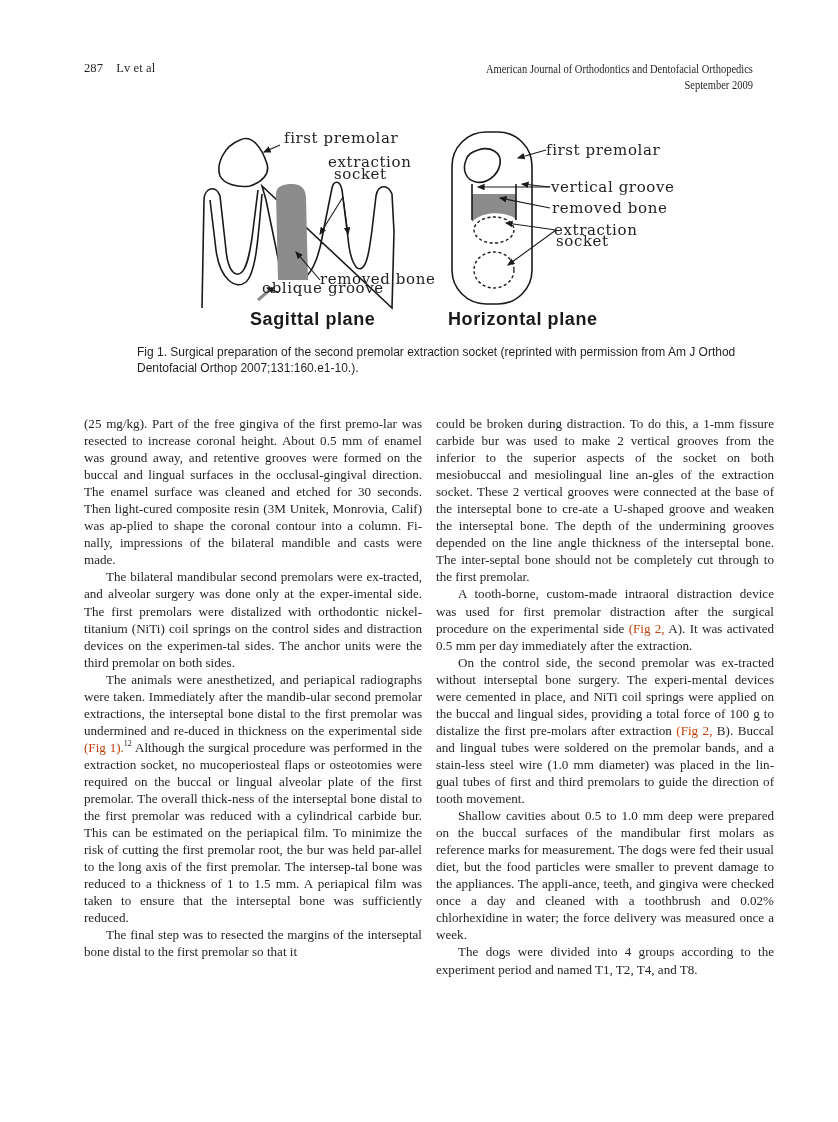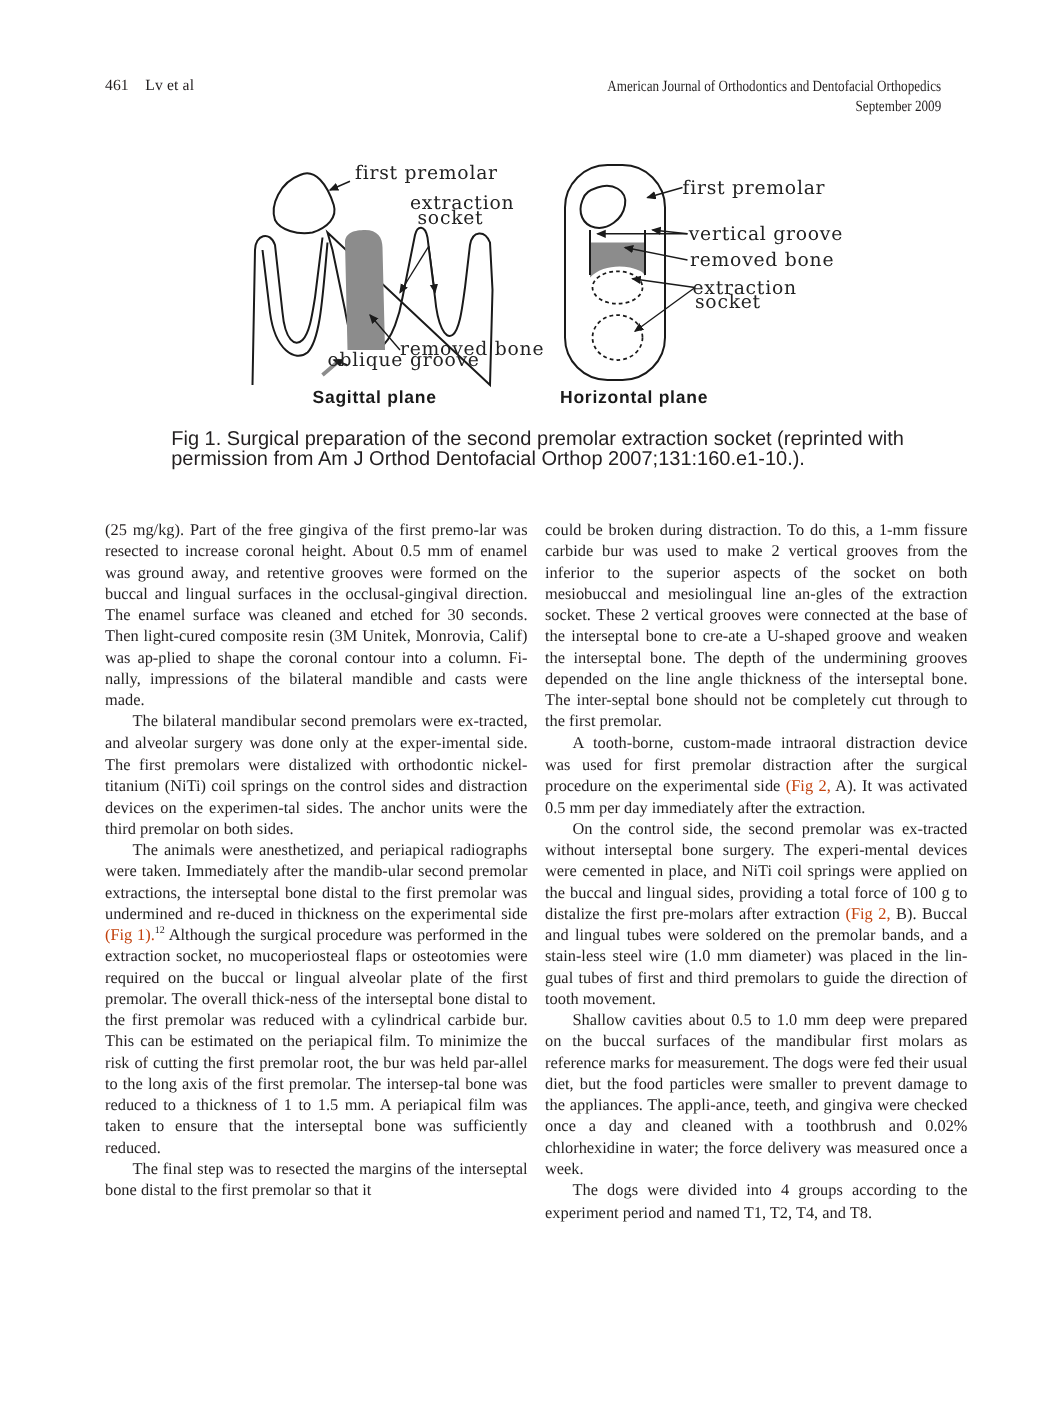--- a/index.html
+++ b/index.html
@@ -7,37 +7,37 @@
   .serif { font-family: "Liberation Serif", "DejaVu Serif", serif; }
   .sans { font-family: "Liberation Sans", "DejaVu Sans", sans-serif; }
 
   .running-head-left { position: absolute; left: 84px; top: 61px; font-size: 12.5px; letter-spacing: 0.1px; }
   .running-head-left .pg { margin-right: 10px; }
   .running-head-right { position: absolute; right: 85px; top: 61px; font-size: 12.5px; text-align: right; line-height: 16px; transform: scaleX(0.84); transform-origin: right top; }
 
   .figure { position: absolute; left: 180px; top: 120px; width: 480px; height: 212px; }
   .figure svg { position: absolute; left: 0; top: 0; }
   .fig-label { position: absolute; font-family: "DejaVu Serif", serif; font-weight: normal; font-size: 15px; color: #222; letter-spacing: 0.6px; line-height: 11px; white-space: nowrap; }
-  .plane-label { position: absolute; font-family: "Liberation Sans", sans-serif; font-weight: bold; font-size: 14px; color: #1a1a1a; letter-spacing: 0.6px; }
+  .plane-label { position: absolute; font-family: "Liberation Sans", sans-serif; font-weight: bold; font-size: 18px; color: #1a1a1a; letter-spacing: 0.6px; }
 
-  .caption { position: absolute; left: 137px; top: 344px; width: 600px; font-size: 16px; line-height: 16px; color: #231f20; }
+  .caption { position: absolute; left: 137px; top: 344px; width: 600px; font-size: 12px; line-height: 16px; color: #231f20; }
 
   .col { position: absolute; top: 415px; width: 338px; font-size: 13.1px; line-height: 17.05px; text-align: justify; hyphens: manual; }
   .col-left { left: 84px; }
   .col-right { left: 436px; }
   .col p { margin: 0; }
   .col p.indent { text-indent: 22px; }
   .link { color: #c2410c; }
   sup { font-size: 8px; line-height: 0; vertical-align: 6px; }
 </style>
 </head>
 <body>
 
 <div class="running-head-left serif">
-  <span class="pg">461</span>
+  <span class="pg">287</span>
   <span>Lv et al</span>
 </div>
 <div class="running-head-right serif">
   <div>American Journal of Orthodontics and Dentofacial Orthopedics</div>
   <div>September 2009</div>
 </div>
 
 <div class="figure">
   <svg width="480" height="212" viewBox="0 0 480 212">
     <defs>

